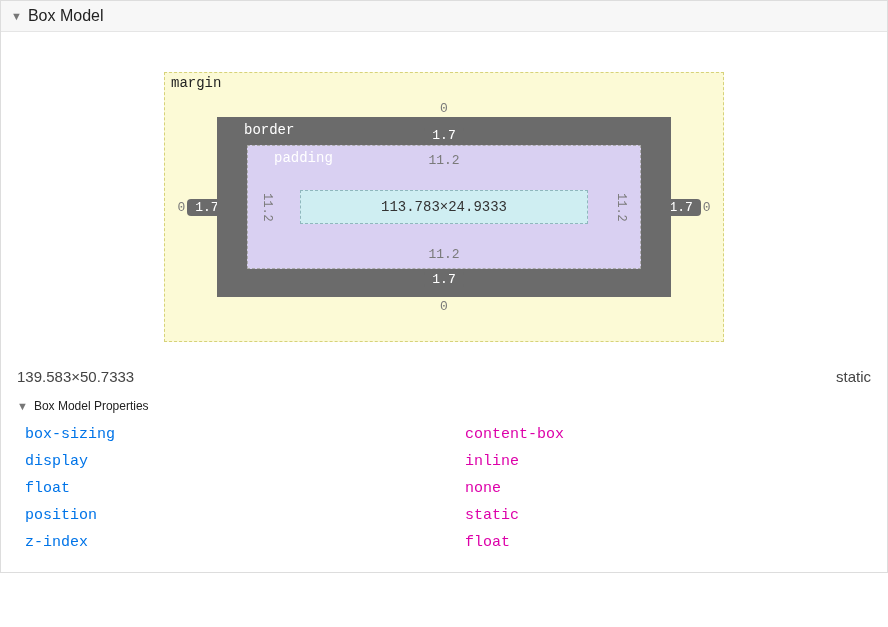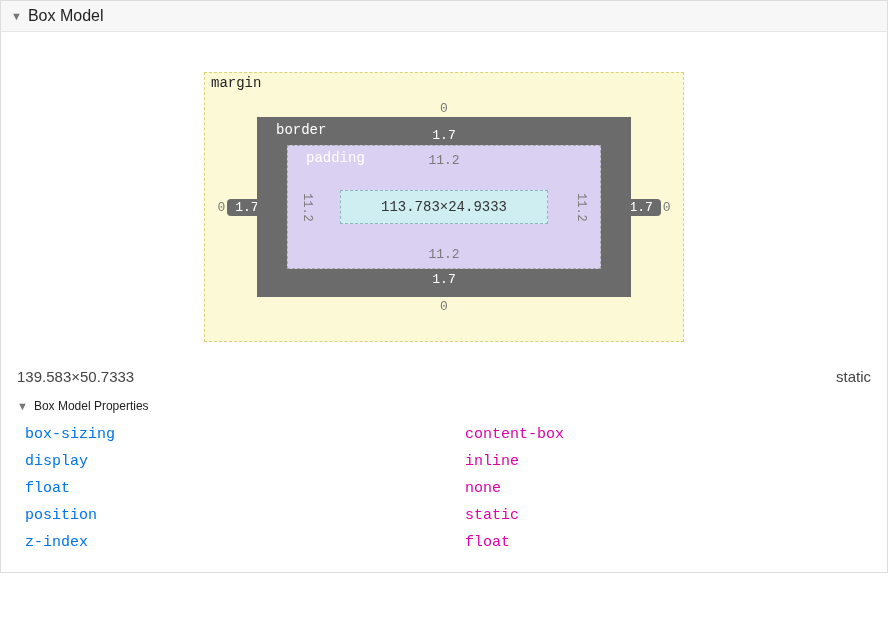--- a/index.html
+++ b/index.html
@@ -56,50 +56,50 @@
   }
   .margin-box {
     background: #fcfad6;
     border-color: #d6d27a;
     padding: 26px 22px;
     display: grid;
     grid-template-columns: 30px auto 30px;
     grid-template-rows: 18px auto 18px;
     align-items: center;
     justify-items: center;
-    width: 480px;
+    width: 560px;
   }
   .border-box {
     background: #6b6b6b;
     padding: 7px;
     display: grid;
     grid-template-columns: 22px auto 22px;
     grid-template-rows: 20px auto 20px;
     align-items: center;
     justify-items: center;
     width: 100%;
   }
-  .border-box .label { color: #fff; top: 4px; left: 18px; }
+  .border-box .label { color: #fff; top: 4px; left: 26px; }
   .padding-box {
     background: #d9d0f2;
     border: 1px dashed #aaa;
     padding: 4px 6px;
     display: grid;
     grid-template-columns: 26px auto 26px;
     grid-template-rows: 20px auto 20px;
     align-items: center;
     justify-items: center;
     width: 100%;
     gap: 20px;
   }
   .content-box {
     background: #cfeef2;
     border: 1px dashed #8fb7bd;
     padding: 8px 40px;
-    text-align: right;
+    text-align: center;
     width: 100%;
     color: #333;
   }
   .num { color: #7a7a7a; font-size: 13px; }
   .num.rot { writing-mode: vertical-rl; font-size: 12px; }
   .badge {
     background: #6b6b6b;
     color: #fff;
     border-radius: 4px;
     padding: 1px 8px;

